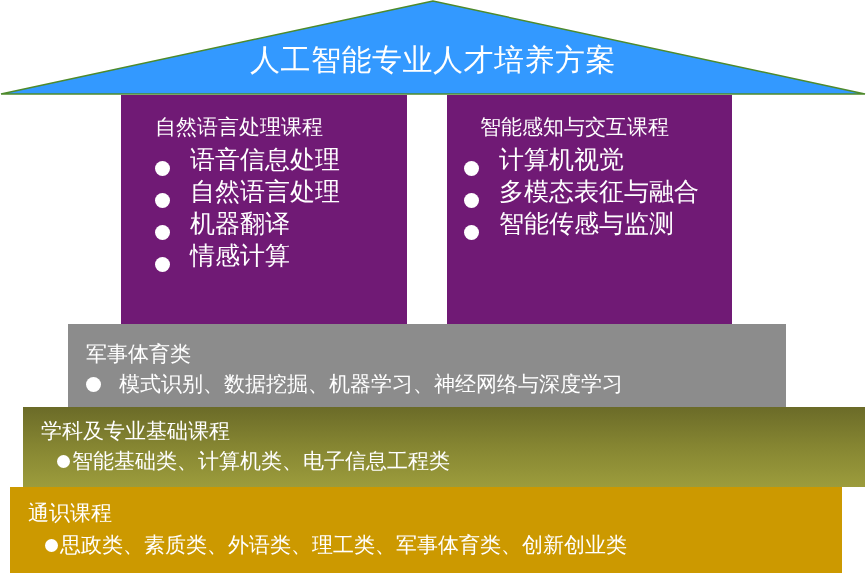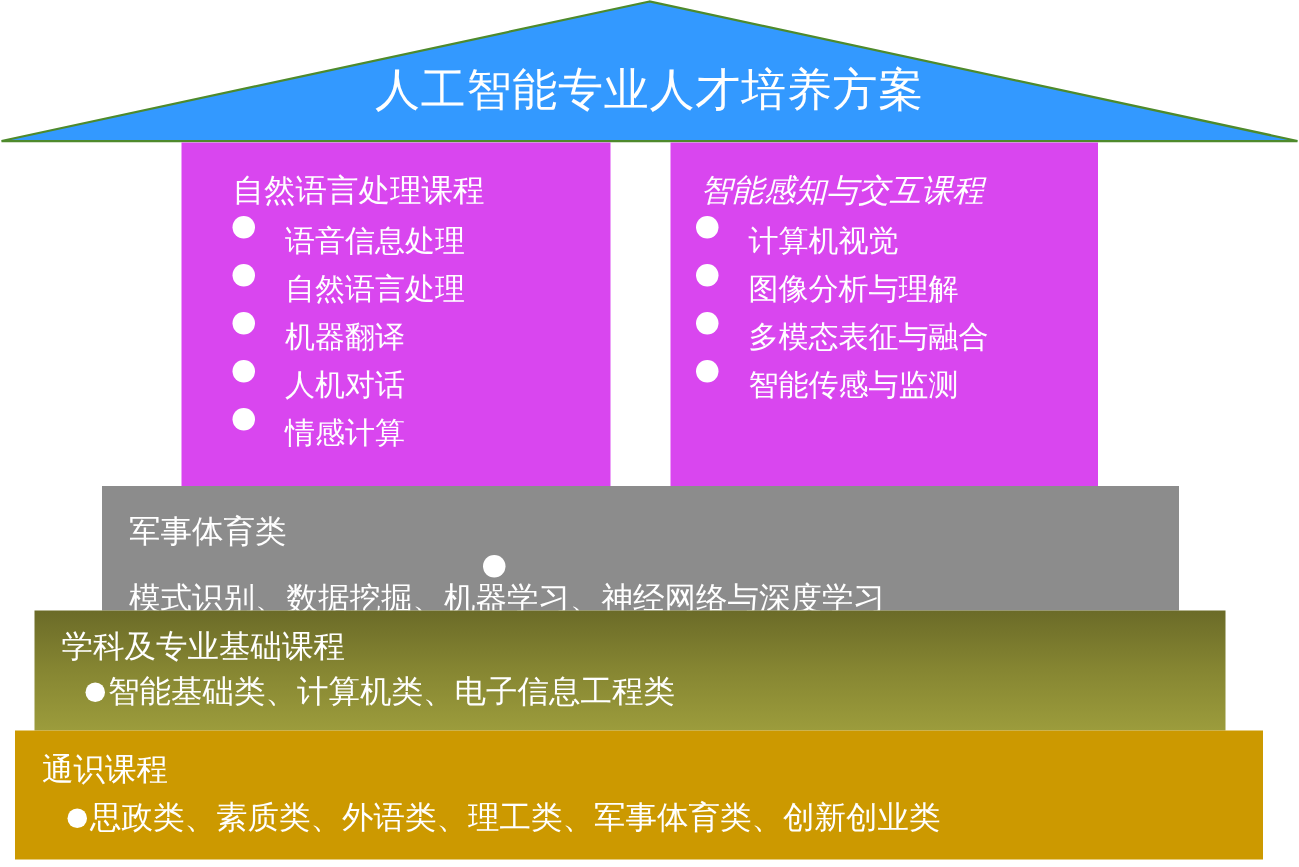--- a/index.html
+++ b/index.html
@@ -1,38 +1,38 @@
 <!DOCTYPE html>
 <html><head>
 <meta charset="utf-8">
 <style>
   html, body { margin: 0; padding: 0; background: #ffffff; }
   body { width: 866px; height: 578px; position: relative; overflow: hidden;
          font-family: "DejaVu Sans", "Liberation Sans", sans-serif; color: #ffffff; }
   .roof { position: absolute; left: 0; top: 0; width: 866px; height: 96px; }
   .roof-title { position: absolute; left: 0; width: 866px; top: 40px; text-align: center;
                 font-size: 30px; letter-spacing: 0.5px; color: #ffffff; }
-  .pillar { position: absolute; top: 95px; height: 229px; background: #d946ef; }
+  .pillar { position: absolute; top: 95px; height: 229px; background: #701a75; }
   .pillar-left { left: 121px; width: 286px; }
   .pillar-right { left: 447px; width: 285px; }
   .pillar .p-title { position: absolute; left: 34px; top: 18px; font-size: 21px; white-space: nowrap; }
-  .pillar-right .p-title { left: 20px; font-style: italic; }
+  .pillar-right .p-title { left: 33px; }
   .pillar ul { list-style: none; margin: 0; padding: 0; position: absolute; left: 34px; top: 49px; }
   .pillar-right ul { left: 17px; }
-  .pillar li { font-size: 20px; height: 32px; line-height: 32px; white-space: nowrap; display: flex; align-items: flex-start; }
+  .pillar li { font-size: 25px; height: 32px; line-height: 32px; white-space: nowrap; display: flex; align-items: flex-end; }
   .bullet { display: inline-block; width: 15px; height: 15px; border-radius: 50%; background: #ffffff; margin-right: 20px; }
   .band { position: absolute; }
   .band-ml { left: 68px; top: 324px; width: 718px; height: 83px; background: #8C8C8C; }
   .band-found { left: 23px; top: 407px; width: 794px; height: 80px;
-                background: linear-gradient(to bottom, #6B6B28 0%, #868632 50%, #9C9C3C 100%); }
+                background: linear-gradient(to bottom, #6B6B28 0%, #868632 50%, #9C9C3C 100%); padding-left: 48px; }
   .band-gen { left: 10px; top: 487px; width: 832px; height: 86px; background: #CC9900; }
   .band .b-title { position: absolute; white-space: nowrap; font-size: 21px; }
   .band .b-items { position: absolute; white-space: nowrap; font-size: 21px; display: flex; align-items: center; }
   .band-ml .b-title { left: 18px; top: 16px; }
-  .band-ml .b-items { left: 18px; top: 46px; flex-direction: column; }
+  .band-ml .b-items { left: 18px; top: 46px; }
   .band-ml .bullet { margin-right: 18px; }
   .band-found .b-title { left: 18px; top: 10px; }
   .band-found .b-items { left: 34px; top: 40px; font-family: Liberation Mono, monospace; }
   .band-gen .b-title { left: 18px; top: 12px; }
   .band-gen .b-items { left: 35px; top: 44px; }
   .small-bullet { display: inline-block; width: 13px; height: 13px; border-radius: 50%; background: #ffffff; margin-right: 2px; }
 </style>
 </head>
 <body>
 
@@ -51,39 +51,31 @@
     <li>
         <span class="bullet"></span>
         <span>自然语言处理</span>
       </li>
     <li>
         <span class="bullet"></span>
         <span>机器翻译</span>
       </li>
     <li>
         <span class="bullet"></span>
-        <span>人机对话</span>
-      </li>
-    <li>
-        <span class="bullet"></span>
         <span>情感计算</span>
       </li>
   </ul>
 </div>
 
 <div class="pillar pillar-right">
   <div class="p-title">智能感知与交互课程</div>
   <ul>
     <li>
         <span class="bullet"></span>
         <span>计算机视觉</span>
-      </li>
-    <li>
-        <span class="bullet"></span>
-        <span>图像分析与理解</span>
       </li>
     <li>
         <span class="bullet"></span>
         <span>多模态表征与融合</span>
       </li>
     <li>
         <span class="bullet"></span>
         <span>智能传感与监测</span>
       </li>
   </ul>

